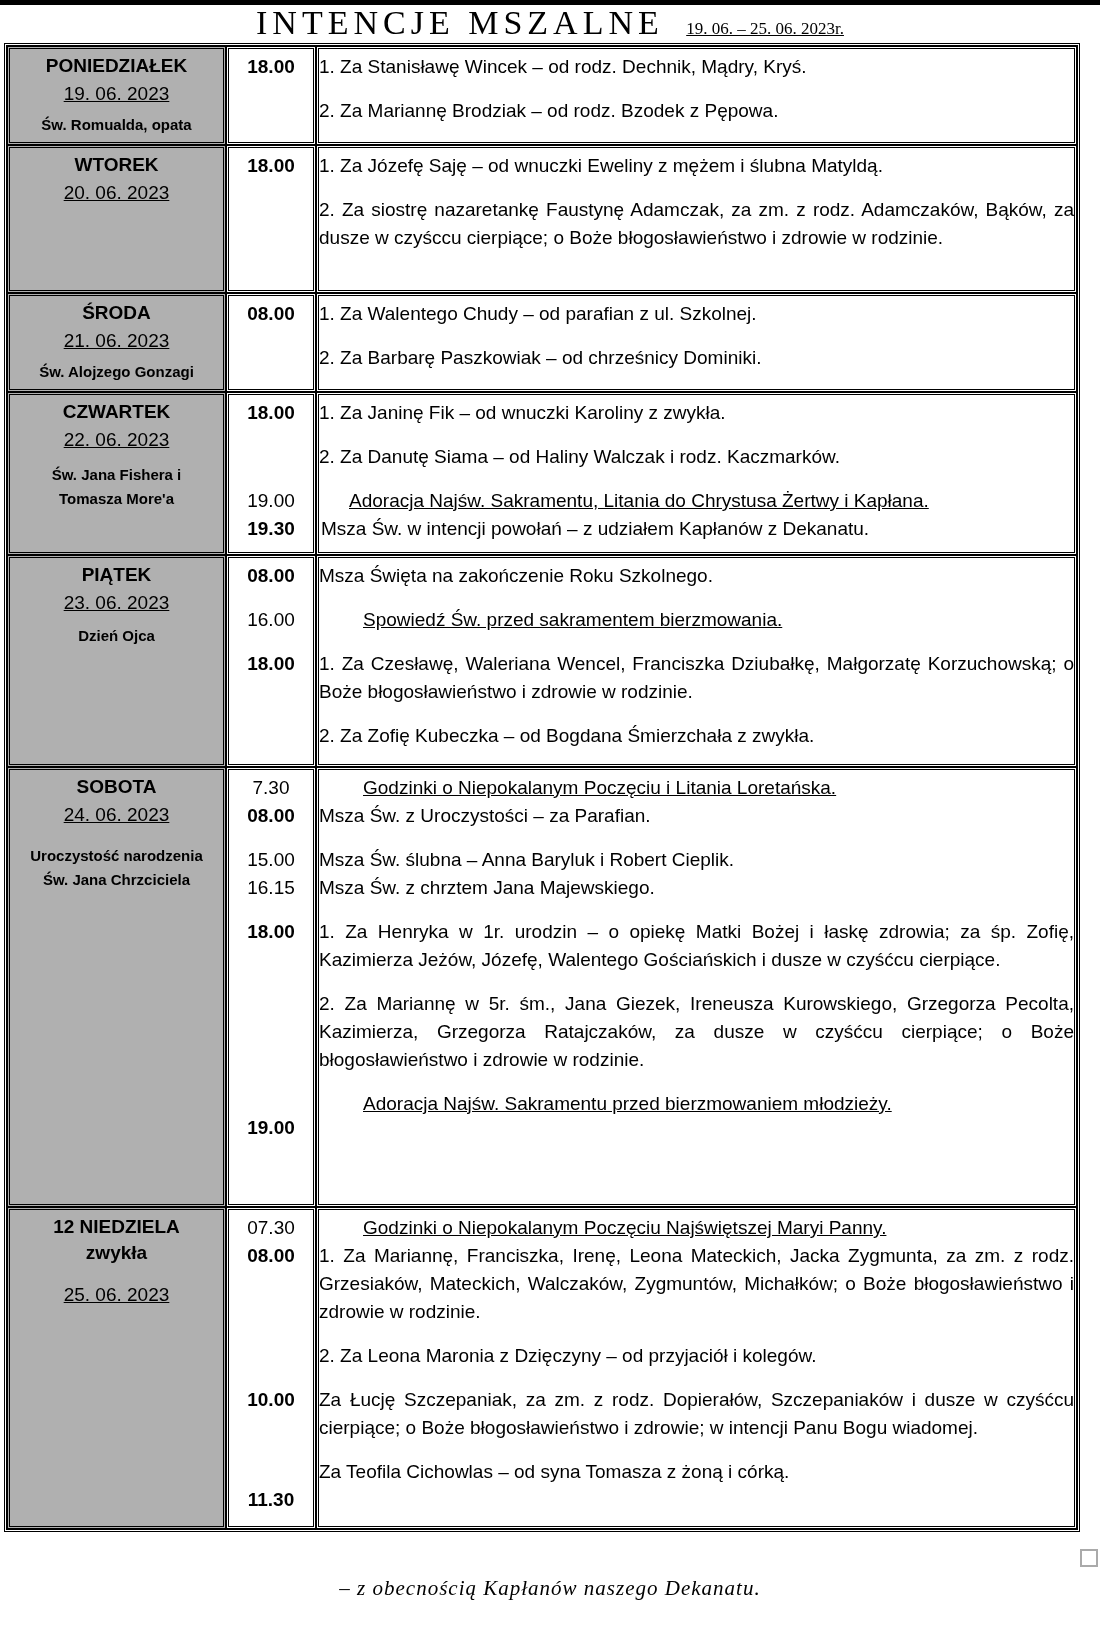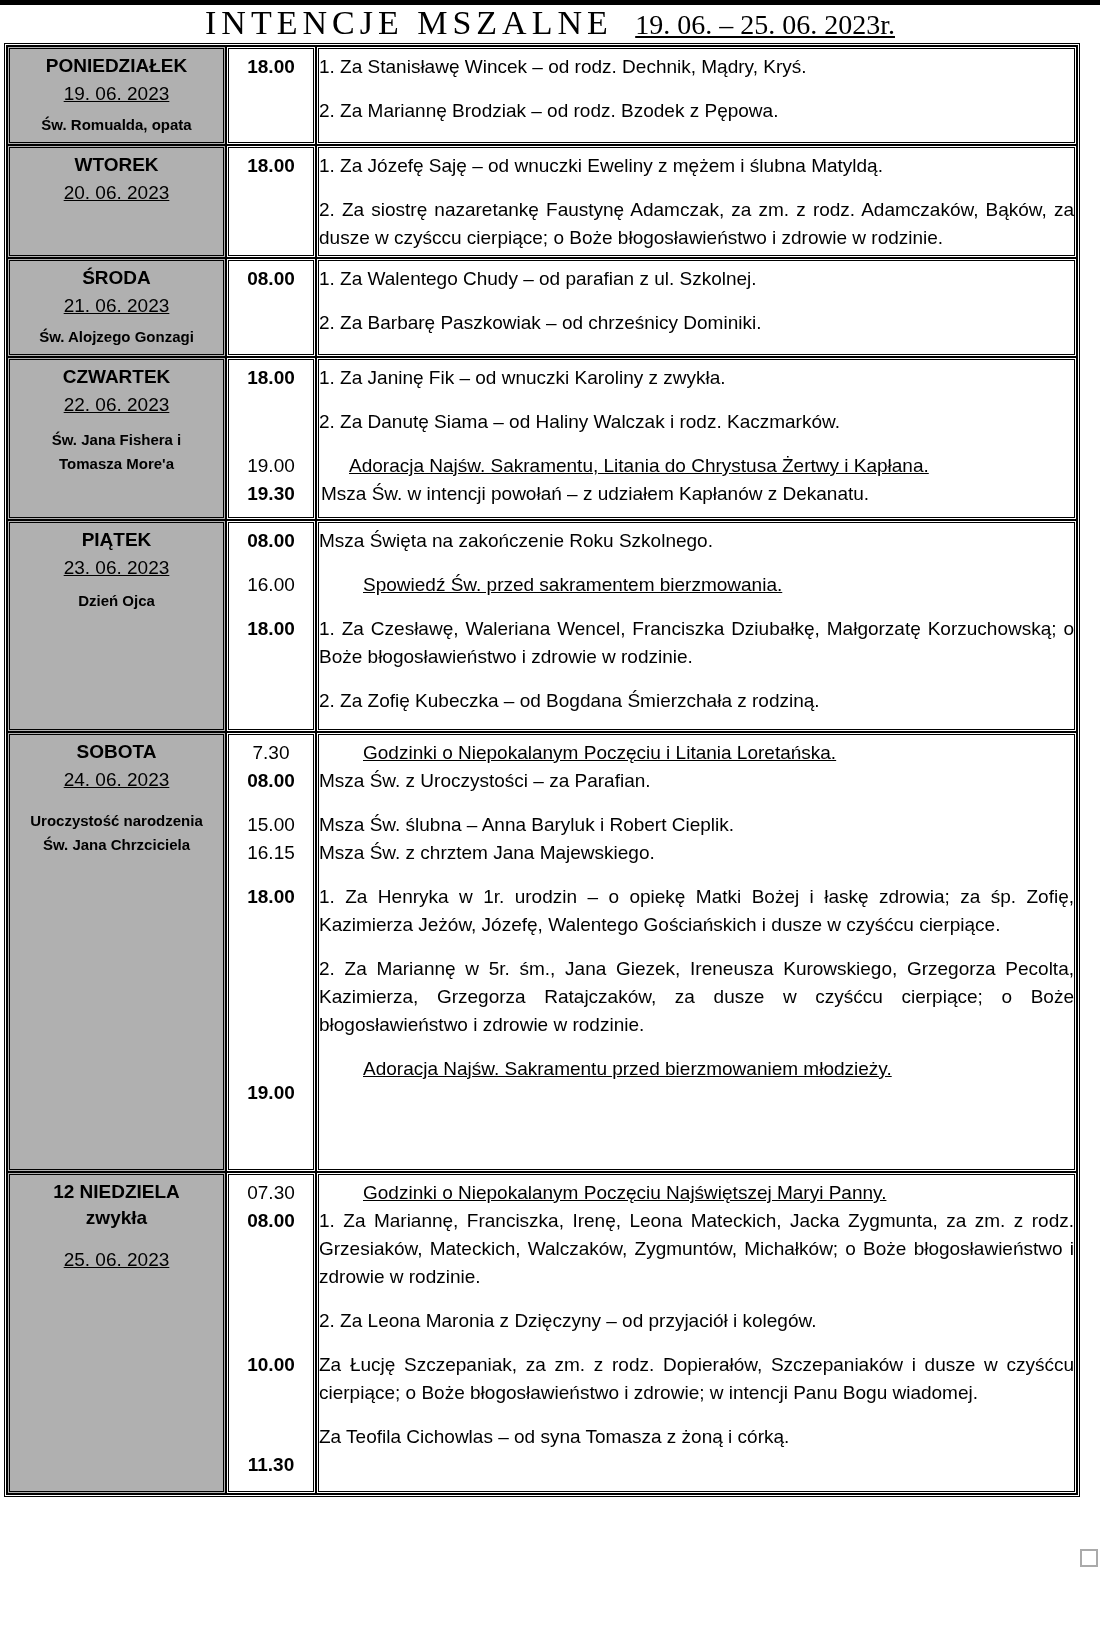--- a/index.html
+++ b/index.html
@@ -1,20 +1,20 @@
 <!DOCTYPE html>
 <html><head>
 <meta charset="utf-8">
 <style>
   html, body { margin:0; padding:0; background:#fff; }
   body { width:1100px; height:1646px; position:relative; font-family:"Liberation Sans", sans-serif; color:#000; overflow:hidden; }
   .topbar { position:absolute; left:0; top:0; width:1100px; height:5px; background:#000; }
   .title { position:absolute; left:0; top:4px; width:1100px; text-align:center; white-space:nowrap; }
   .title .main { font-family:"Liberation Serif", serif; font-size:34px; letter-spacing:5px; vertical-align:baseline; }
-  .title .range { font-family:"Liberation Serif", serif; font-size:28px; text-decoration:underline; margin-left:18px; }
+  .title .range { font-family:"Liberation Serif", serif; font-size:17px; text-decoration:underline; margin-left:18px; }
   table.sched { position:absolute; left:4px; top:43px; width:1076px; border-collapse:separate; border-spacing:0; border:3px double #000; table-layout:fixed; }
   table.sched td { border:3px double #000; vertical-align:top; padding:0; }
   td.day { width:213px; background:#b0b0b0; text-align:center; font-family:"Liberation Sans Narrow","Liberation Sans", sans-serif; }
   td.time { width:84px; text-align:center; }
   td.text { padding:0 10px 0 10px; }
   .dayname { font-weight:bold; font-size:19px; margin-top:4px; line-height:26px; }
   .daydate { font-size:19px; text-decoration:underline; line-height:30px; }
   .saint { font-weight:bold; font-size:15px; line-height:24px; }
   .t { font-size:19px; line-height:28px; height:28px; }
   .t.b { font-weight:bold; }
@@ -47,21 +47,21 @@
     <td class="time">
       <div class="t b" style="margin-top:4px">18.00</div>
     </td>
     <td class="text">
       <div class="line" style="margin-top:4px"><span class="bold">1. Za Stanisławę Wincek</span><span> – od rodz. Dechnik, Mądry, Kryś.</span></div>
       <div class="gap"></div>
       <div class="line"><span class="bold">2. Za Mariannę Brodziak</span><span> – od rodz. Bzodek z Pępowa.</span></div>
     </td>
   </tr>
 
-  <tr style="height:113px">
+  <tr style="height:148px">
     <td class="day">
       <div class="dayname">WTOREK</div>
       <div class="daydate">20. 06. 2023</div>
     </td>
     <td class="time">
       <div class="t b" style="margin-top:4px">18.00</div>
     </td>
     <td class="text">
       <div class="line" style="margin-top:4px"><span class="bold">1. Za Józefę Saję</span><span> – od wnuczki Eweliny z mężem i ślubna Matyldą.</span></div>
       <div class="gap"></div>
@@ -120,21 +120,21 @@
       <div style="height:16px"></div>
       <div class="t b">18.00</div>
     </td>
     <td class="text">
       <div class="line bold" style="margin-top:4px">Msza Święta na zakończenie Roku Szkolnego.</div>
       <div class="gap"></div>
       <div class="line u" style="padding-left:44px">Spowiedź Św. przed sakramentem bierzmowania.</div>
       <div class="gap"></div>
       <div class="line bold">1. Za Czesławę, Waleriana Wencel, Franciszka Dziubałkę, Małgorzatę Korzuchowską; o Boże błogosławieństwo i zdrowie w rodzinie.</div>
       <div class="gap"></div>
-      <div class="line"><span class="bold">2. Za Zofię Kubeczka</span><span> – od Bogdana Śmierzchała z rodziną.</span></div>
+      <div class="line"><span class="bold">2. Za Zofię Kubeczka</span><span> – od Bogdana Śmierzchała z zwykła.</span></div>
     </td>
   </tr>
 
   <tr style="height:440px">
     <td class="day">
       <div class="dayname">SOBOTA</div>
       <div class="daydate">24. 06. 2023</div>
       <div class="saint" style="margin-top:14px;padding:0 18px">Uroczystość narodzenia Św. Jana Chrzciciela</div>
     </td>
     <td class="time">
@@ -186,13 +186,14 @@
       <div class="gap"></div>
       <div class="line"><span class="bold">Za Teofila Cichowlas</span><span> – od syna Tomasza z żoną i córką.</span></div>
     </td>
   </tr>
 </tbody>
   </table>
 
 <div class="handle"></div>
 
 <div class="footer">
+  <div class="l2">– z obecnością Kapłanów naszego Dekanatu.</div>
 </div>
 
 </body></html>

